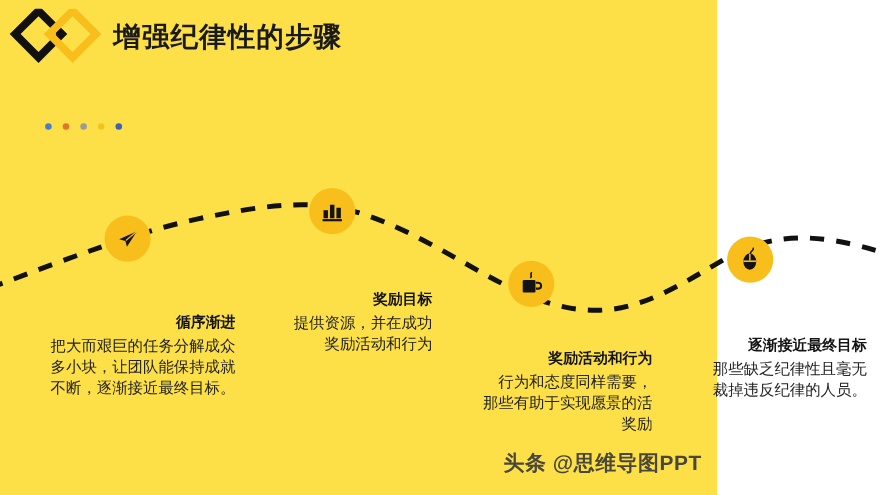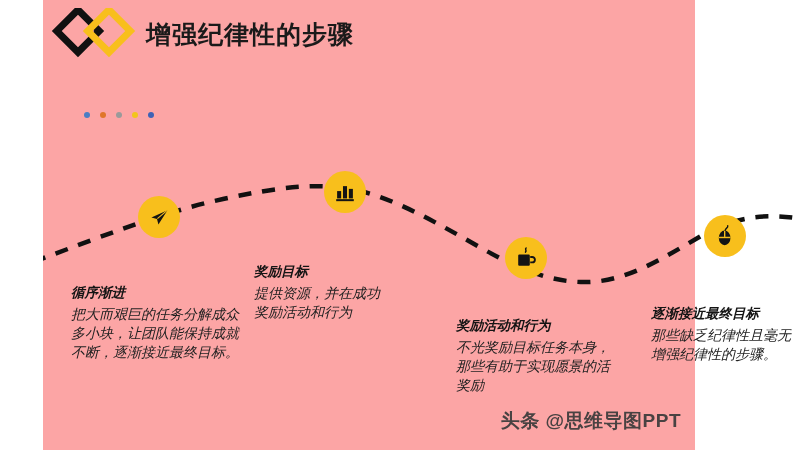--- a/index.html
+++ b/index.html
@@ -13,22 +13,21 @@
     font-family: "Liberation Sans", "DejaVu Sans", sans-serif;
     overflow: hidden;
     position: relative;
     color: #111111;
   }
   .slide {
     position: absolute;
     inset: 0;
     width: 652px;
     height: 450px;
-    background: #fca5a5;
-    margin-left: 43px;
+    background: #fde047;
   }
 
   
   .header-logo {
     position: absolute;
     left: 6px;
     top: 8px;
     width: 92px;
     height: 52px;
   }
@@ -77,22 +76,21 @@
     background: #f8bf1c;
     display: flex;
     align-items: center;
     justify-content: center;
   }
   .node svg { display: block; }
 
   
   .block {
     position: absolute;
-    text-align: left;
-    font-style: italic;
+    text-align: right;
   }
   .block-title {
     font-size: 13.5px;
     font-weight: bold;
     color: #141414;
     line-height: 20px;
     margin-bottom: 2px;
     white-space: nowrap;
   }
   .block-body {
@@ -194,29 +192,29 @@
     <div class="block-title">奖励目标</div>
     <div class="block-body">
       <div>提供资源，并在成功</div>
       <div>奖励活动和行为</div>
     </div>
   </div>
 
   <div class="block" style="left:413px; top:316px; width:180px;">
     <div class="block-title">奖励活动和行为</div>
     <div class="block-body">
-      <div>不光奖励目标任务本身，</div>
+      <div>行为和态度同样需要，</div>
       <div>那些有助于实现愿景的活</div>
       <div>奖励</div>
     </div>
   </div>
 
   <div class="block" style="left:608px; top:304px; width:180px;">
     <div class="block-title">逐渐接近最终目标</div>
     <div class="block-body">
       <div>那些缺乏纪律性且毫无</div>
-      <div>增强纪律性的步骤。</div>
+      <div>裁掉违反纪律的人员。</div>
     </div>
   </div>
 
   <div class="watermark">头条 @思维导图PPT</div>
 
 </div>
 
 </body></html>

